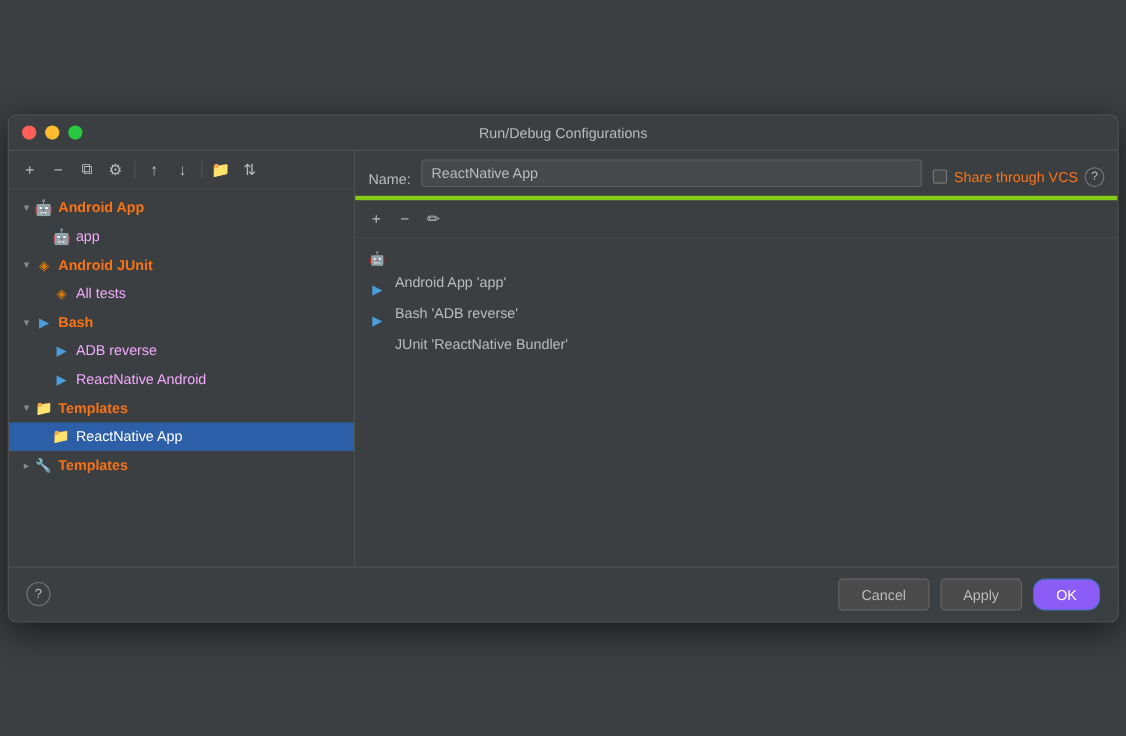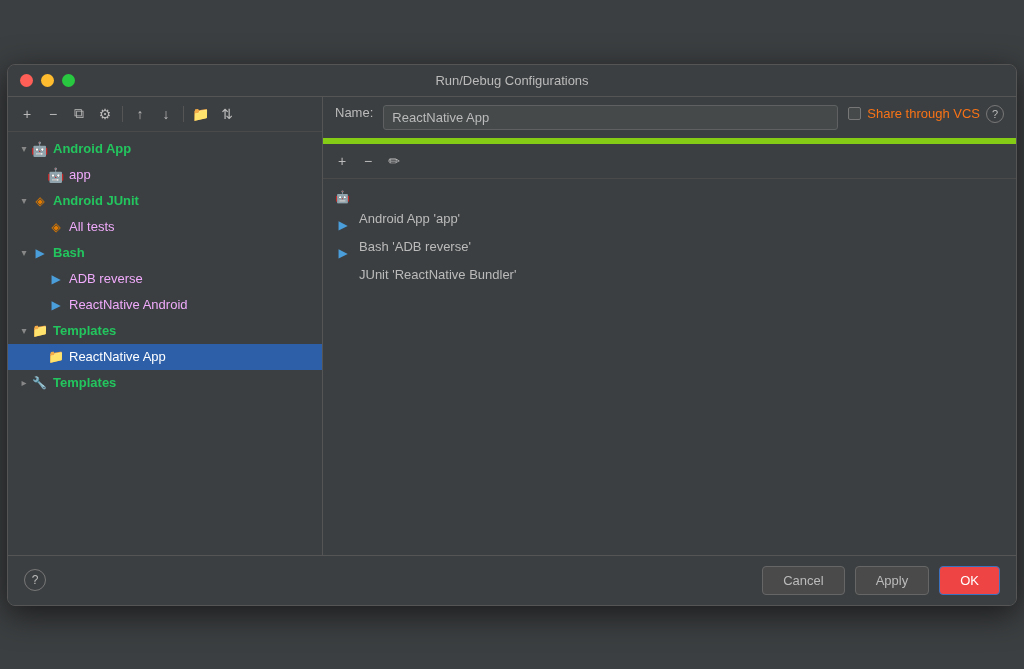--- a/index.html
+++ b/index.html
@@ -10,21 +10,21 @@
       color: #bbbbbb;
       width: 1024px;
       height: 669px;
       display: flex;
       flex-direction: column;
       align-items: center;
       justify-content: center;
     }
     .dialog {
       width: 1010px;
-      height: 542px;
+      height: 462px;
       background: #3c3f41;
       border-radius: 8px;
       border: 1px solid #555555;
       display: flex;
       flex-direction: column;
       overflow: hidden;
       box-shadow: 0 8px 32px rgba(0,0,0,0.6);
     }
     .titlebar {
       background: #3c3f41;
@@ -139,21 +139,21 @@
       align-items: center;
       justify-content: center;
       flex-shrink: 0;
       font-size: 12px;
     }
     .item-label {
       color: #f0abfc;
       font-size: 13px;
       font-weight: normal;
     }
-    .item-label.bold { font-weight: 600; color: #22c55e; }
+    .item-label.bold { font-weight: 600; color: #f97316; }
     
     .indent-1 { padding-left: 8px; }
     .indent-2 { padding-left: 24px; }
 
     
     .icon-android { color: #6fa35a; font-size: 14px; }
     
     .icon-junit { color: #e07b00; font-size: 12px; }
     
     .icon-bash { color: #4a9eda; font-size: 12px; }
@@ -164,24 +164,24 @@
 
     
     .right-panel {
       flex: 1;
       display: flex;
       flex-direction: column;
       background: #3c3f41;
     }
     .right-header {
       display: flex;
-      align-items: flex-start;
+      align-items: flex-end;
       padding: 8px 12px;
       gap: 10px;
-      border-bottom: 6px solid #84cc16;
+      border-bottom: 4px solid #84cc16;
       flex-shrink: 0;
     }
     .name-label {
       color: #bbbbbb;
       font-size: 13px;
     }
     .name-input {
       flex: 1;
       background: #45494a;
       border: 1px solid #5e6061;
@@ -287,23 +287,24 @@
       font-size: 13px;
       cursor: pointer;
       border: 1px solid transparent;
     }
     .btn-default {
       background: #4a4a4a;
       border-color: #666666;
       color: #bbbbbb;
     }
     .btn-primary {
-      background: #ef4444;
+      background: #8b5cf6;
       border-color: #3a72c0;
       color: #ffffff;
+      border-radius: 11px;
     }
     .question-btn {
       background: none;
       border: 1px solid #777777;
       color: #bbbbbb;
       border-radius: 50%;
       width: 22px;
       height: 22px;
       font-size: 12px;
       cursor: pointer;

